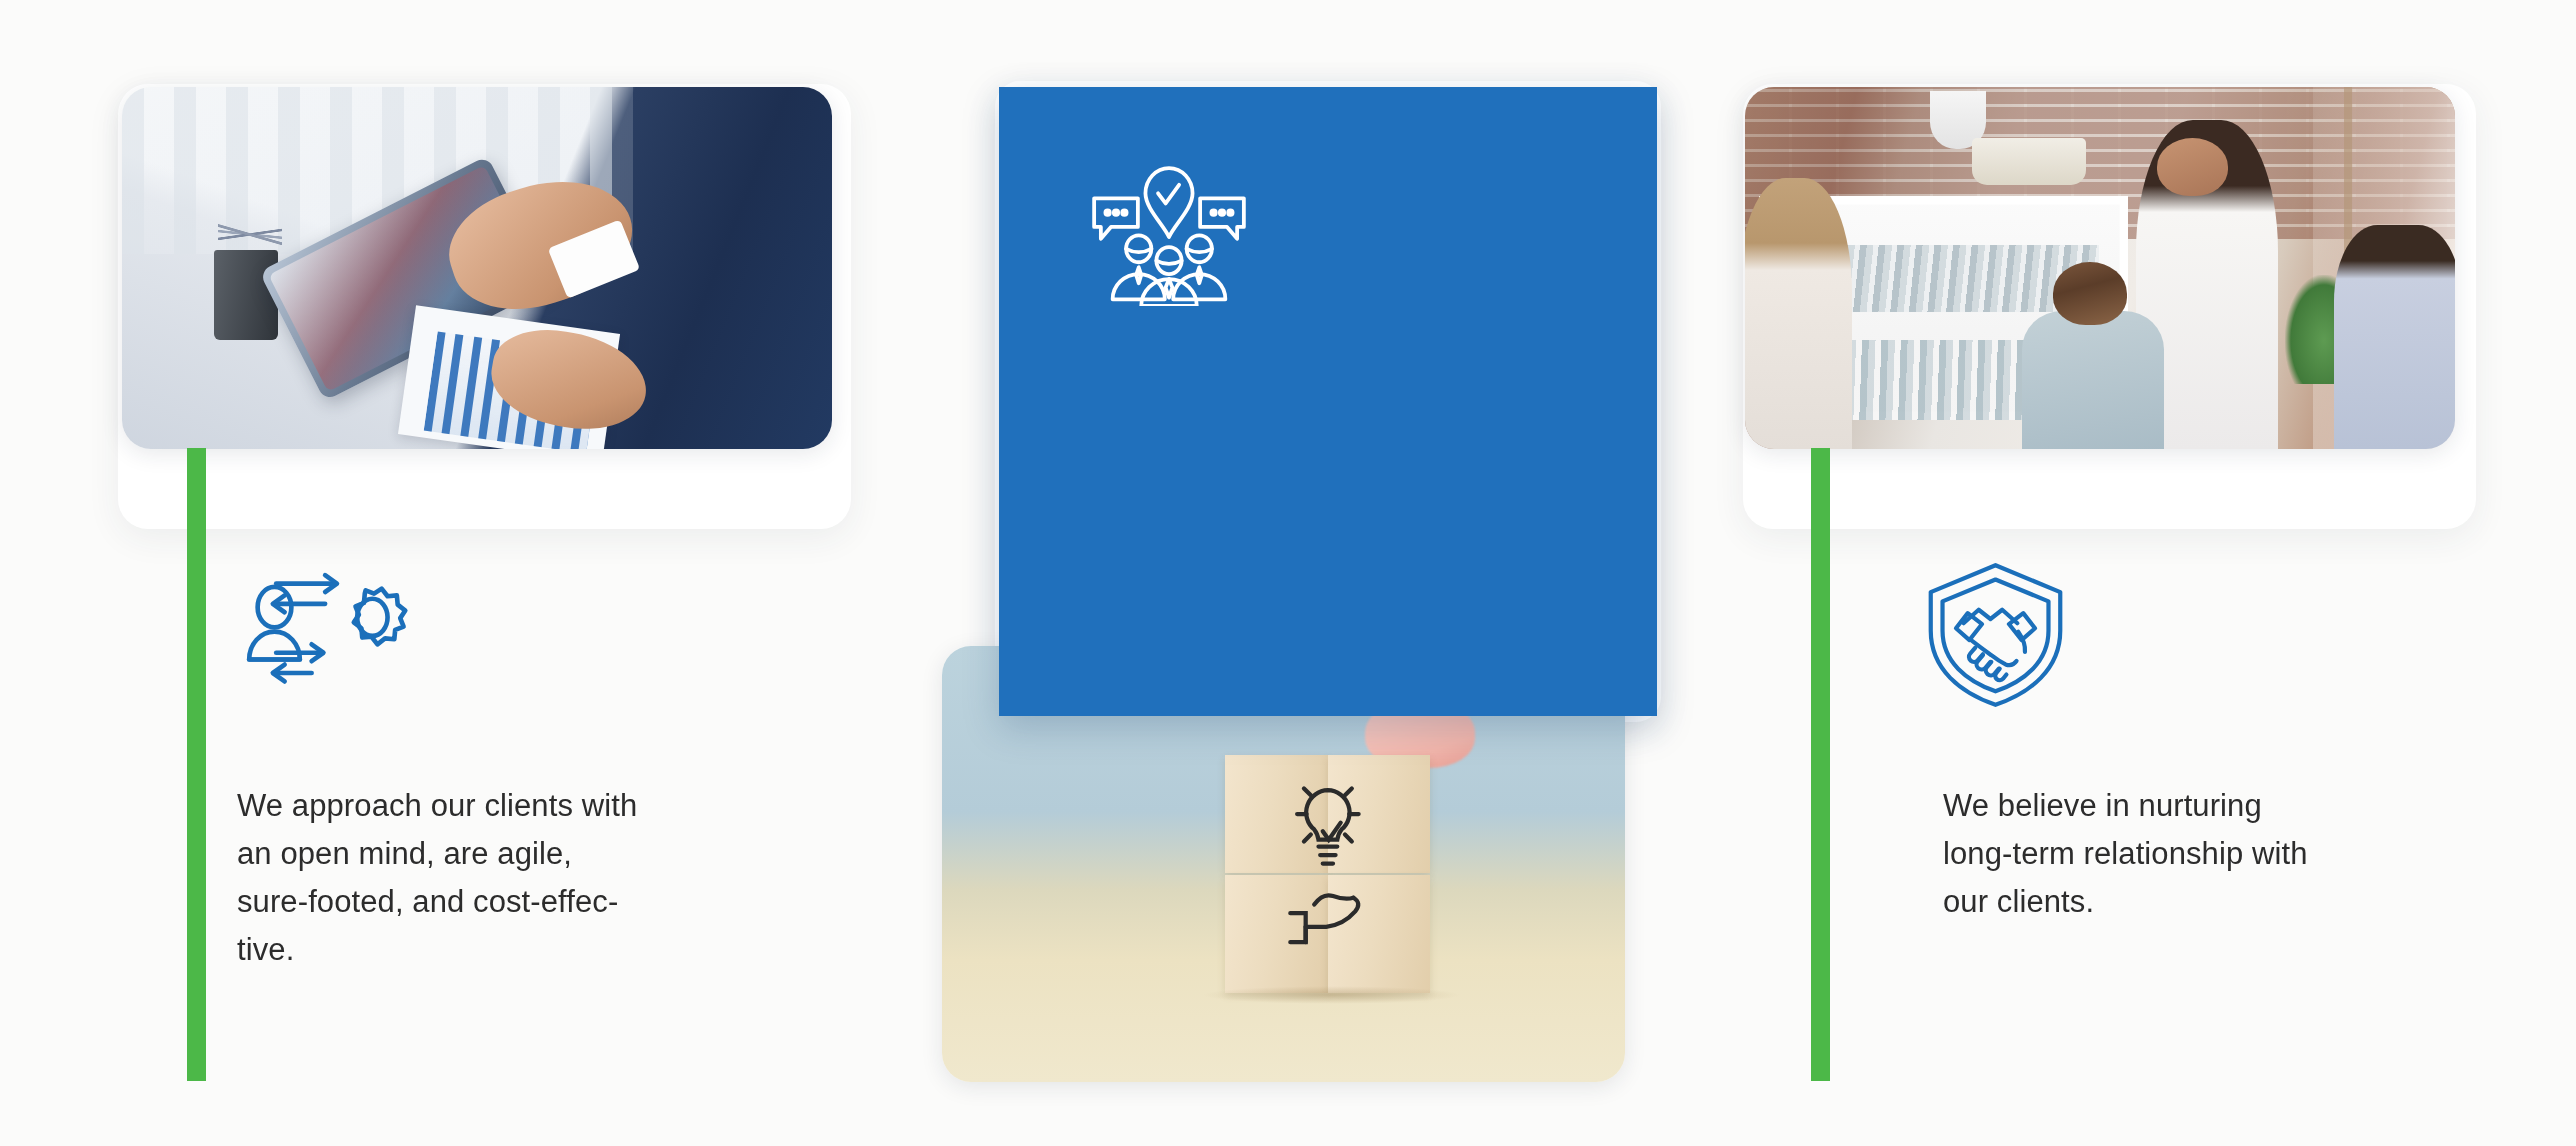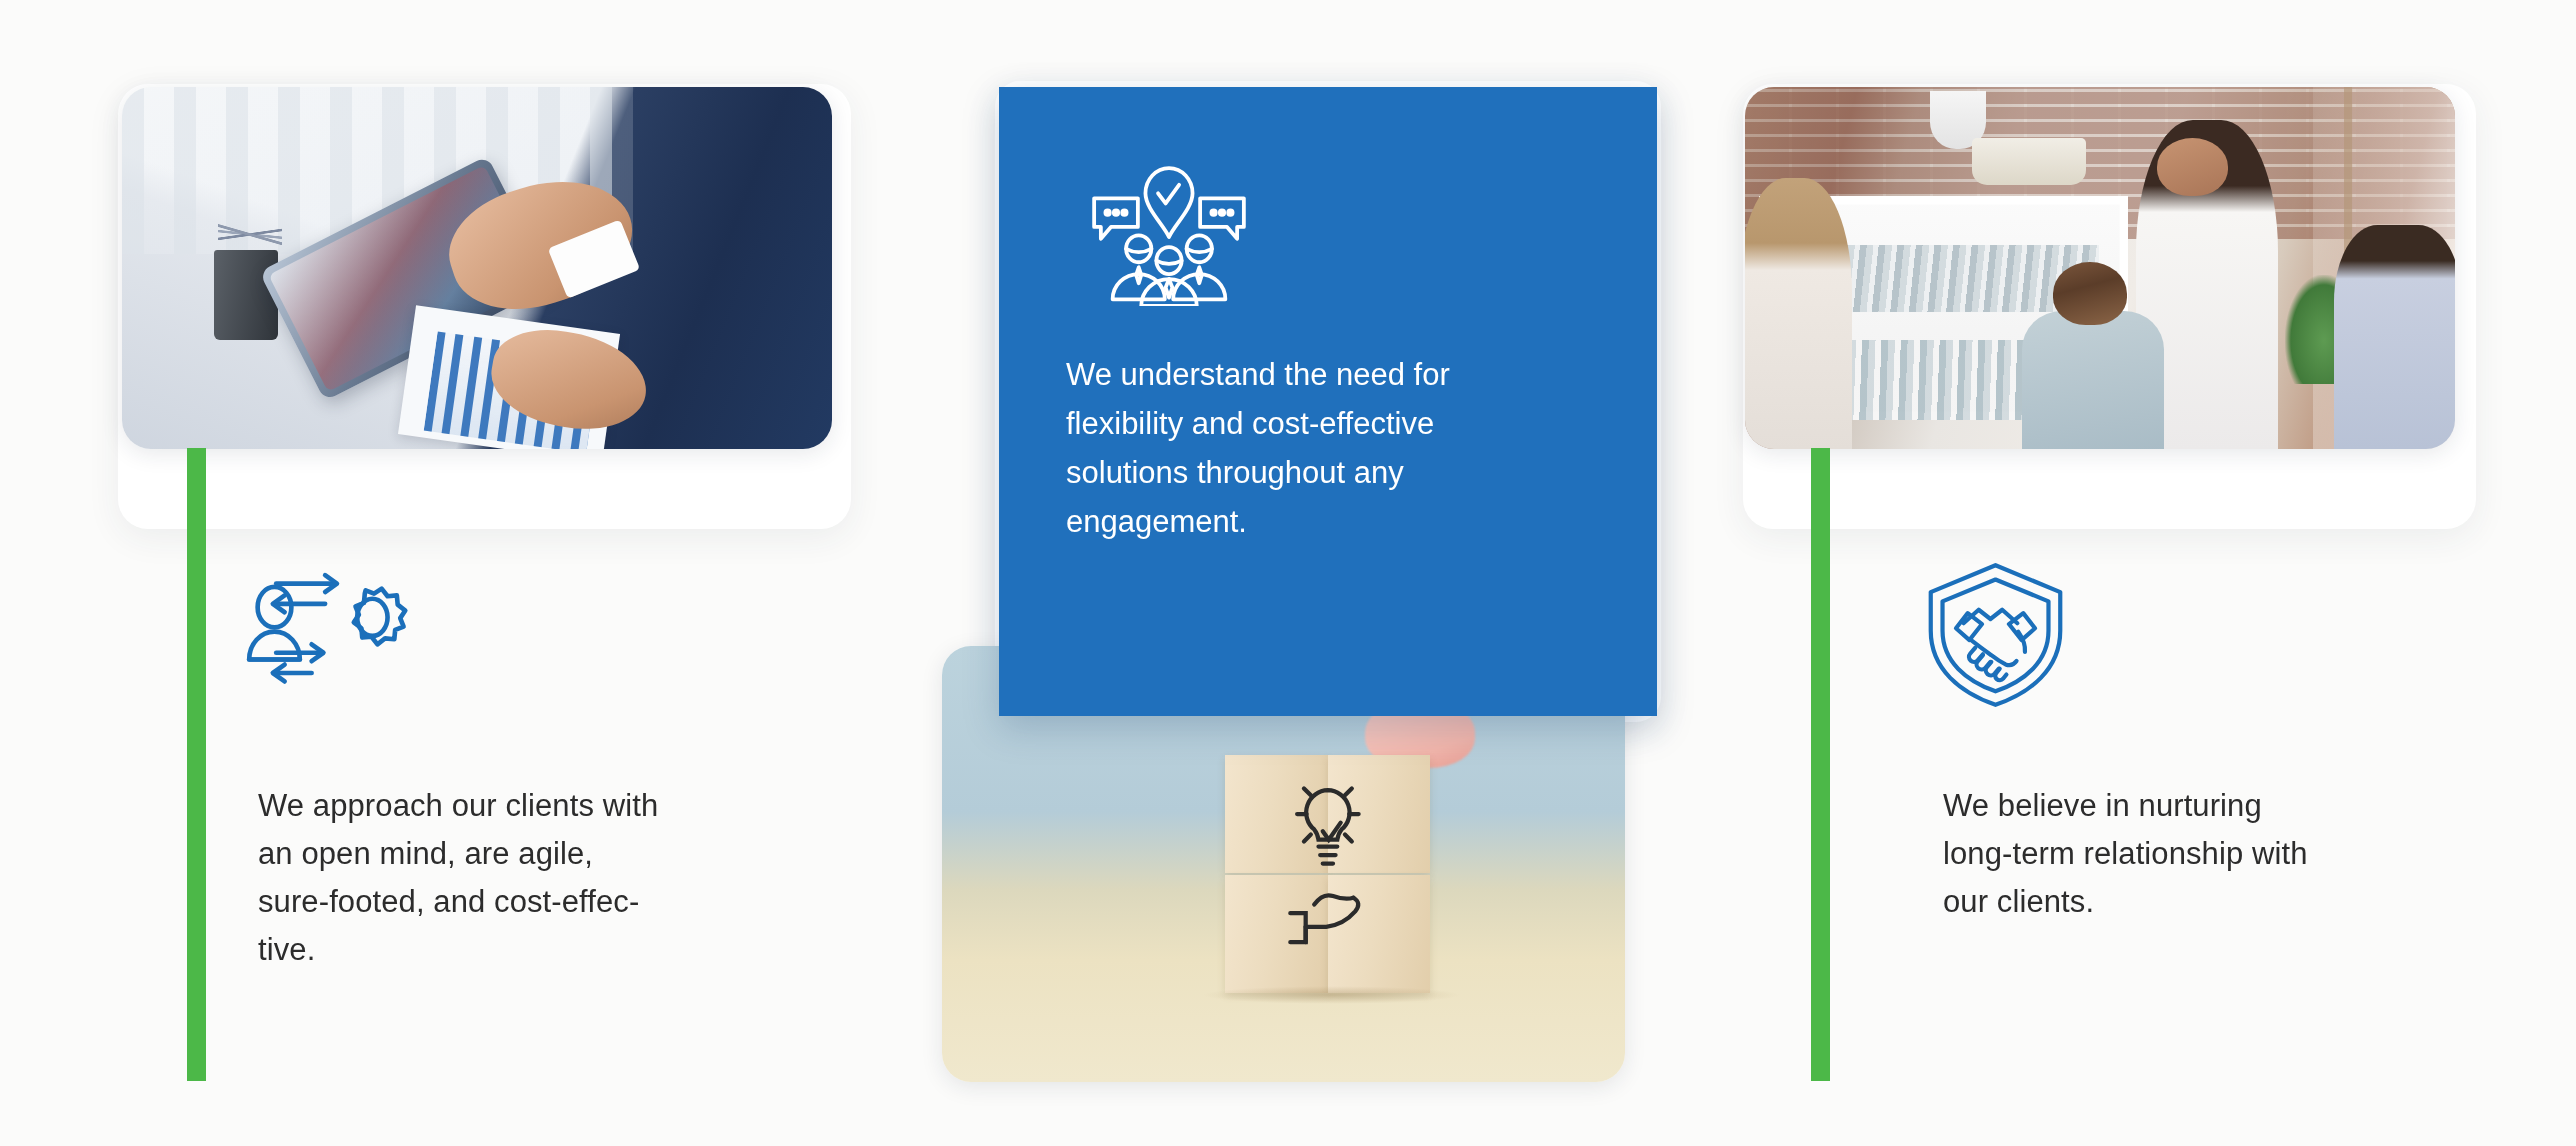--- a/index.html
+++ b/index.html
@@ -280,21 +280,21 @@
         <path d="M80 128 H36"></path>
           <path d="M48 118 L34 128 L48 138"></path>
         <ellipse cx="36" cy="50" rx="20" ry="24"></ellipse>
         <path d="M6 112 a30 33 0 0 1 60 0 z"></path>
         <path d="M6 112 H66"></path>
         <path d="M144 30 l10 4 l9 -6 l7 9 l11 -1 l1 11 l9 7 l-6 9 l4 10 l-10 4 l-1 11 l-11 -1 l-9 7 l-7 -9 l-11 1 l-1 -11 l-9 -7 l6 -9 l-4 -10 l10 -4 l1 -11 z"></path>
         <ellipse cx="152" cy="62" rx="18" ry="22"></ellipse>
       </svg>
     </div>
 
-    <div class="body-text" style="left:258px; top:782px; width:539px;">We approach our clients with
+    <div class="body-text" style="left:237px; top:782px; width:539px;">We approach our clients with
 an open mind, are agile,
 sure-footed, and cost-effec-
 tive.</div>
   </div>
 
   <div>
 
     <div class="white-plate" style="left:995px; top:81px; width:666px; height:641px; border-radius:25px;"></div>
 
     <div class="photo img-blocks" style="left:942px; top:646px; width:683px; height:436px;">
@@ -336,24 +336,20 @@
           <path d="M116 102 q15 8 30 0"></path>
           <path d="M100 162 a31 30 0 0 1 62 0z"></path>
           <path d="M80 116 a15 16 0 0 1 30 0 a15 16 0 0 1 -30 0z"></path>
           <path d="M80 116 q15 8 30 0"></path>
           <path d="M62 170 a33 32 0 0 1 66 0z"></path>
           <path d="M95 138 l-4 10 l4 12 l4 -12z"></path>
           <path d="M59 124 l-3 9 l3 10 l3 -10z"></path>
           <path d="M131 124 l-3 9 l3 10 l3 -10z"></path>
         </svg>
       </div>
-      <div class="blue-text" style="left:67px; top:263px; width:539px;">We understand the need for
-flexibility and cost-effective
-solutions throughout any
-engagement.</div>
     </div>
   </div>
 
   <div>
 
     <div class="white-plate" style="left:1743px; top:84px; width:733px; height:445px;"></div>
 
     <div class="photo img-meeting" style="left:1745px; top:87px; width:710px; height:362px;">
       <span class="brick"></span>
       <span class="lamp"></span>

